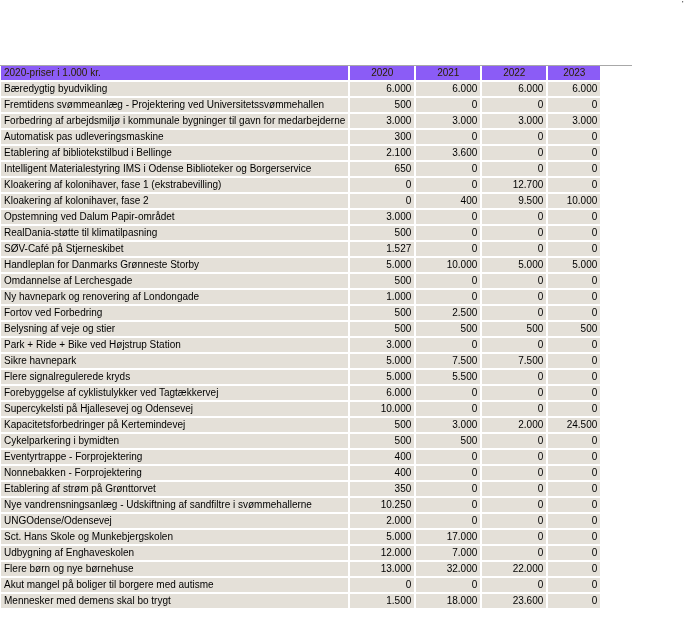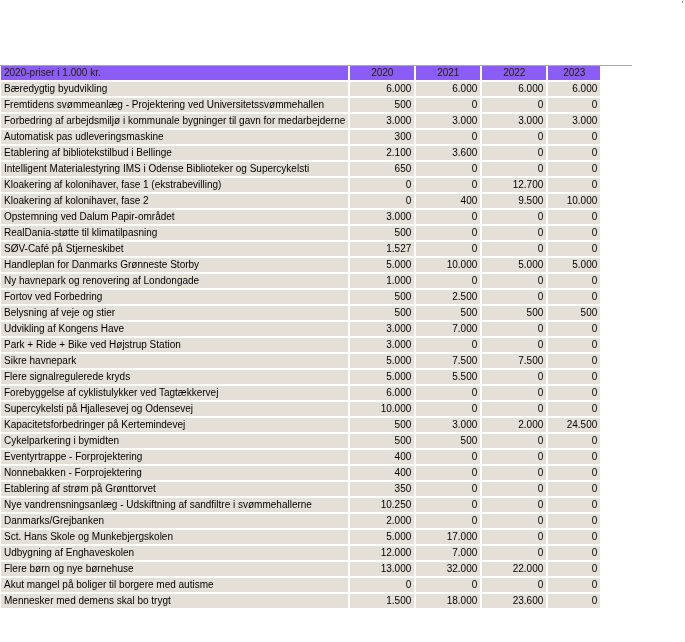--- a/index.html
+++ b/index.html
@@ -70,21 +70,21 @@
         <td class="num">0</td>
       </tr>
       <tr class="row">
         <td>Etablering af bibliotekstilbud i Bellinge</td>
         <td class="num">2.100</td>
         <td class="num">3.600</td>
         <td class="num">0</td>
         <td class="num">0</td>
       </tr>
       <tr class="row">
-        <td>Intelligent Materialestyring IMS i Odense Biblioteker og Supercykelsti</td>
+        <td>Intelligent Materialestyring IMS i Odense Biblioteker og Borgerservice</td>
         <td class="num">650</td>
         <td class="num">0</td>
         <td class="num">0</td>
         <td class="num">0</td>
       </tr>
       <tr class="row">
         <td>Kloakering af kolonihaver, fase 1 (ekstrabevilling)</td>
         <td class="num">0</td>
         <td class="num">0</td>
         <td class="num">12.700</td>
@@ -119,20 +119,27 @@
         <td class="num">0</td>
       </tr>
       <tr class="row">
         <td>Handleplan for Danmarks Grønneste Storby</td>
         <td class="num">5.000</td>
         <td class="num">10.000</td>
         <td class="num">5.000</td>
         <td class="num">5.000</td>
       </tr>
       <tr class="row">
+        <td>Omdannelse af Lerchesgade</td>
+        <td class="num">500</td>
+        <td class="num">0</td>
+        <td class="num">0</td>
+        <td class="num">0</td>
+      </tr>
+      <tr class="row">
         <td>Ny havnepark og renovering af Londongade</td>
         <td class="num">1.000</td>
         <td class="num">0</td>
         <td class="num">0</td>
         <td class="num">0</td>
       </tr>
       <tr class="row">
         <td>Fortov ved Forbedring</td>
         <td class="num">500</td>
         <td class="num">2.500</td>
@@ -140,27 +147,20 @@
         <td class="num">0</td>
       </tr>
       <tr class="row">
         <td>Belysning af veje og stier</td>
         <td class="num">500</td>
         <td class="num">500</td>
         <td class="num">500</td>
         <td class="num">500</td>
       </tr>
       <tr class="row">
-        <td>Udvikling af Kongens Have</td>
-        <td class="num">3.000</td>
-        <td class="num">7.000</td>
-        <td class="num">0</td>
-        <td class="num">0</td>
-      </tr>
-      <tr class="row">
         <td>Park + Ride + Bike ved Højstrup Station</td>
         <td class="num">3.000</td>
         <td class="num">0</td>
         <td class="num">0</td>
         <td class="num">0</td>
       </tr>
       <tr class="row">
         <td>Sikre havnepark</td>
         <td class="num">5.000</td>
         <td class="num">7.500</td>
@@ -224,21 +224,21 @@
         <td class="num">0</td>
       </tr>
       <tr class="row">
         <td>Nye vandrensningsanlæg - Udskiftning af sandfiltre i svømmehallerne</td>
         <td class="num">10.250</td>
         <td class="num">0</td>
         <td class="num">0</td>
         <td class="num">0</td>
       </tr>
       <tr class="row">
-        <td>Danmarks/Grejbanken</td>
+        <td>UNGOdense/Odensevej</td>
         <td class="num">2.000</td>
         <td class="num">0</td>
         <td class="num">0</td>
         <td class="num">0</td>
       </tr>
       <tr class="row">
         <td>Sct. Hans Skole og Munkebjergskolen</td>
         <td class="num">5.000</td>
         <td class="num">17.000</td>
         <td class="num">0</td>

